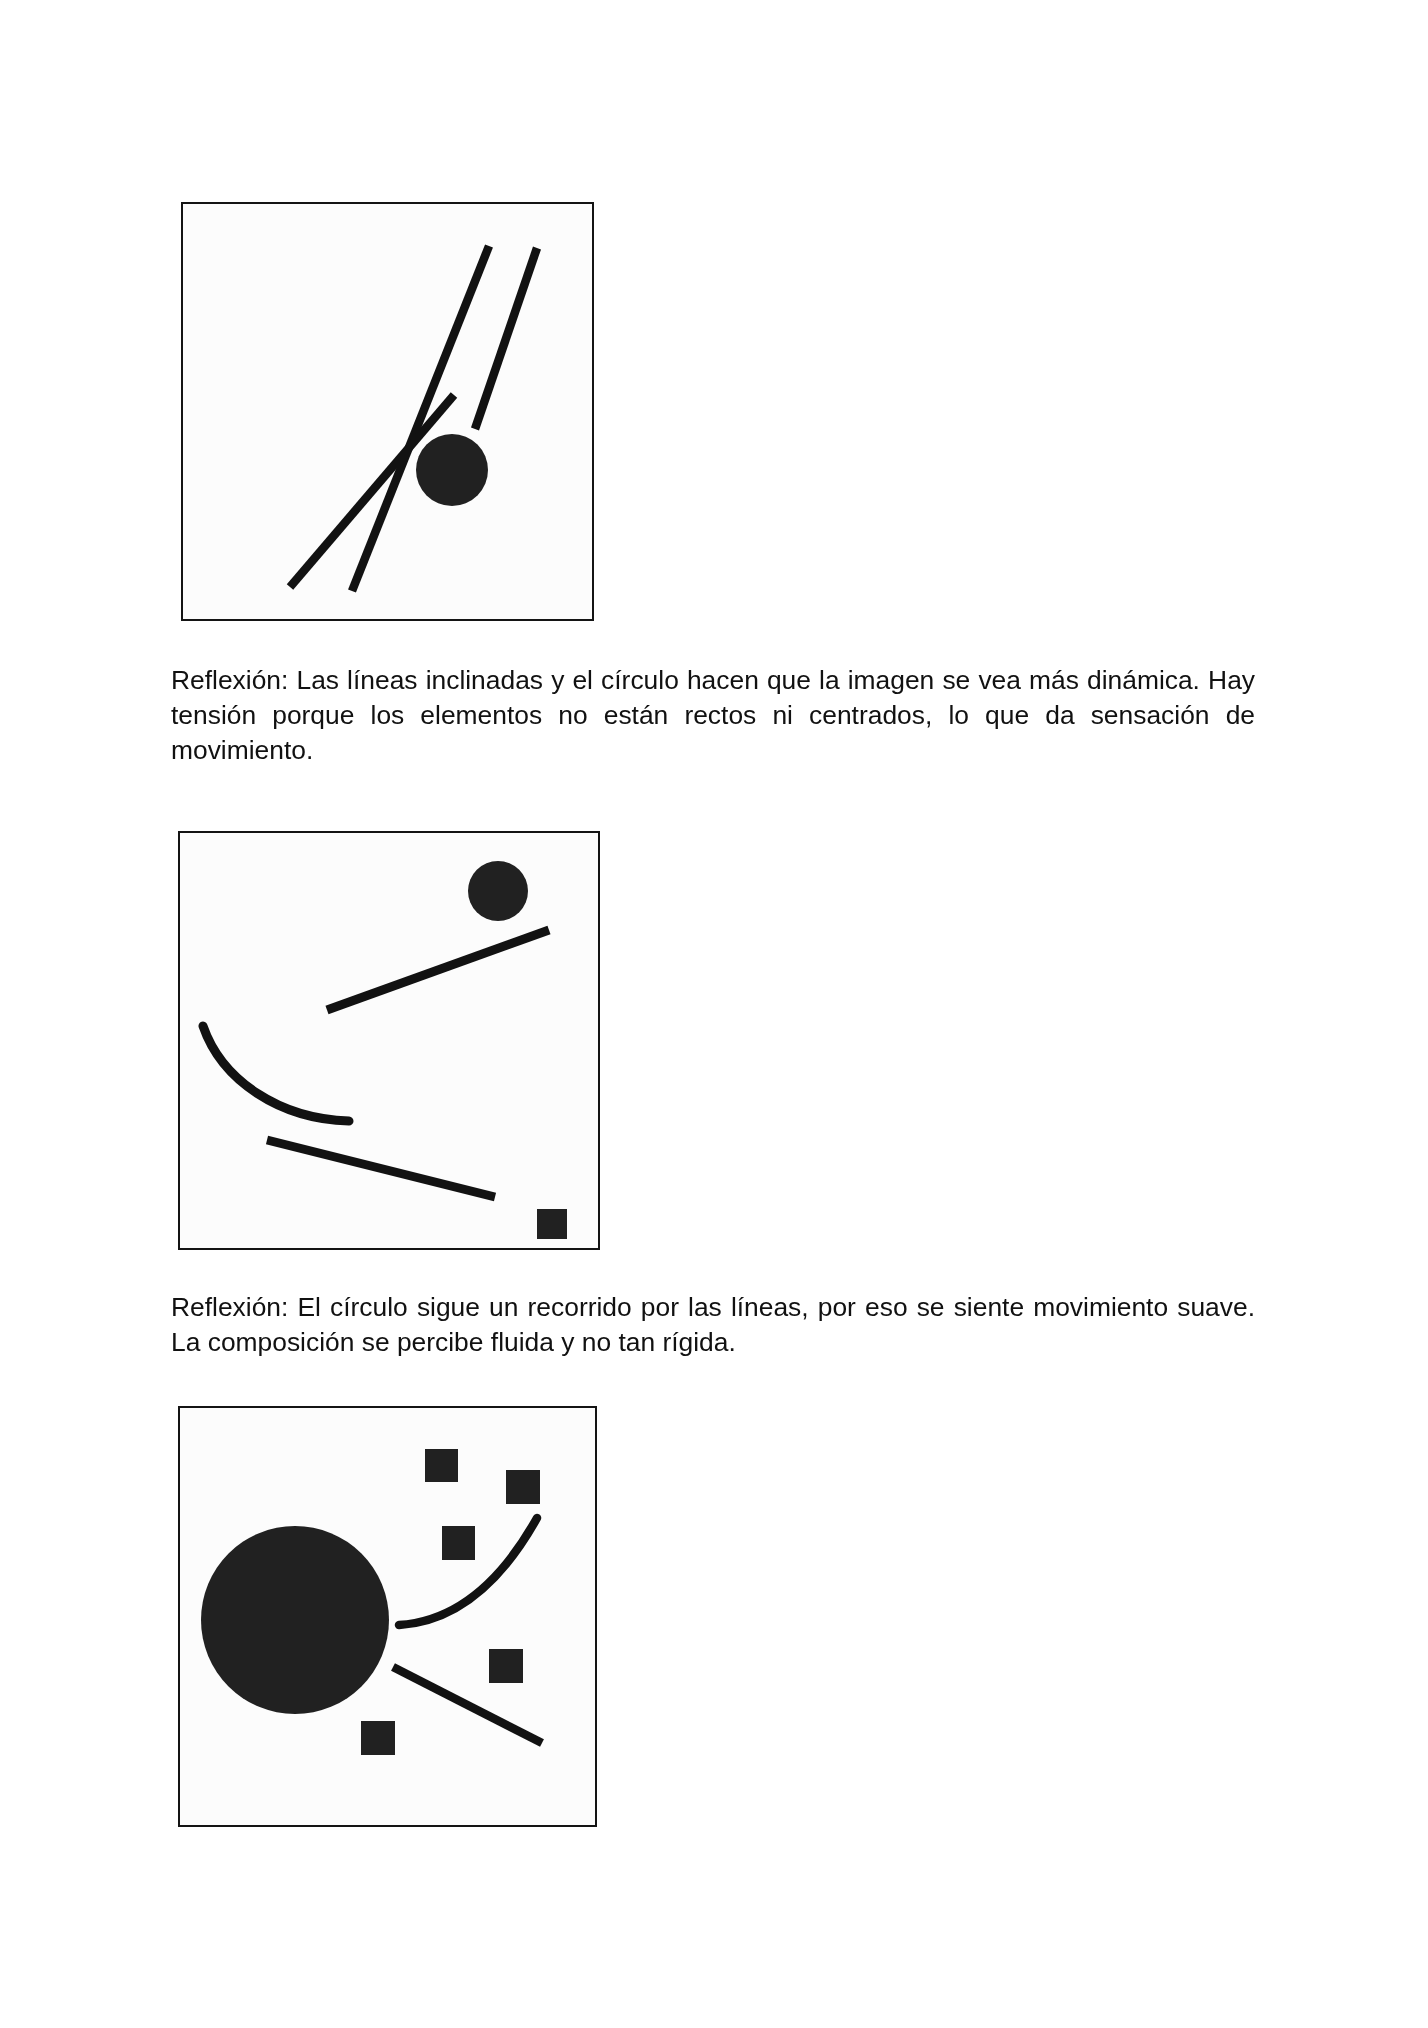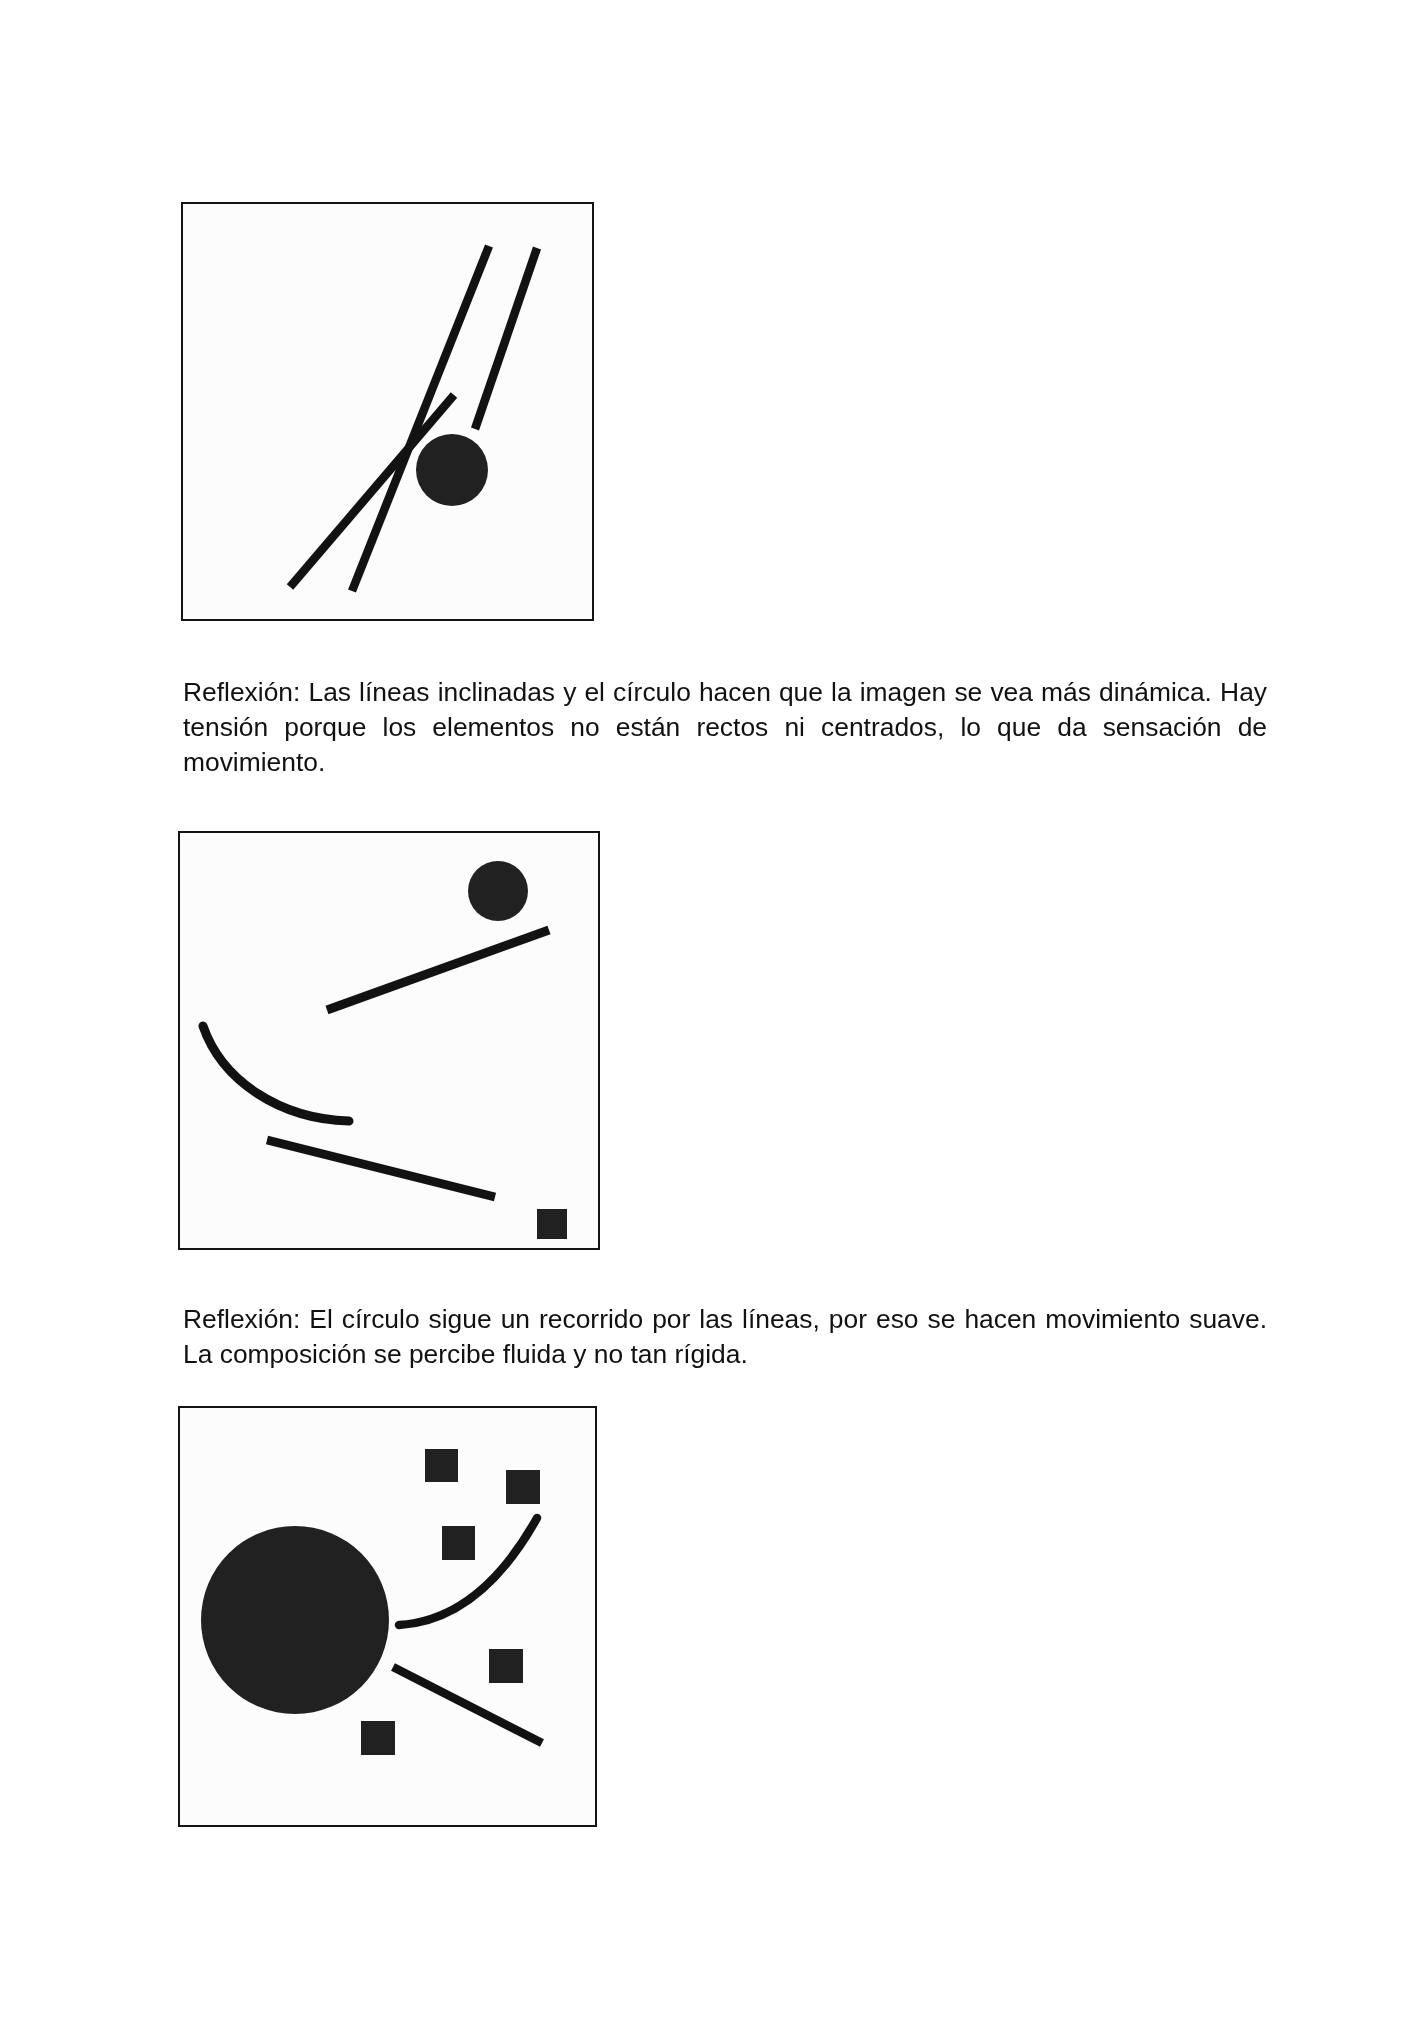--- a/index.html
+++ b/index.html
@@ -23,21 +23,21 @@
   }
   .figure-box svg {
     display: block;
     width: 100%;
     height: 100%;
   }
   .reflection {
     position: absolute;
     left: 171px;
     width: 1084px;
-    margin: 12px;
+    margin: 0;
     font-size: 26.4px;
     line-height: 35px;
     color: #111111;
     text-align: justify;
   }
 </style>
 </head>
 <body>
 
 <div class="page">
@@ -56,21 +56,21 @@
   <div class="figure-box" style="left:178px; top:831px; width:422px; height:419px">
       <svg viewBox="0 0 418 415" preserveAspectRatio="none">
         <circle cx="318" cy="58" r="30" fill="#212121"></circle>
         <line x1="147" y1="177" x2="369" y2="97" stroke="#121212" stroke-width="9"></line>
         <path d="M 23 193 C 42 248 100 286 169 288" fill="none" stroke="#121212" stroke-width="9" stroke-linecap="round"></path>
         <line x1="87" y1="307" x2="315" y2="364" stroke="#121212" stroke-width="9"></line>
         <rect x="357" y="376" width="30" height="30" fill="#212121"></rect>
       </svg>
     </div>
 
-  <p class="reflection" style="top:1290px">Reflexión: El círculo sigue un recorrido por las líneas, por eso se hacen movimiento suave. La composición se percibe fluida y no tan rígida.</p>
+  <p class="reflection" style="top:1290px">Reflexión: El círculo sigue un recorrido por las líneas, por eso se siente movimiento suave. La composición se percibe fluida y no tan rígida.</p>
 
   <div class="figure-box" style="left:178px; top:1406px; width:419px; height:421px">
       <svg viewBox="0 0 415 417" preserveAspectRatio="none">
         <circle cx="115" cy="212" r="94" fill="#212121"></circle>
         <rect x="245" y="41" width="33" height="33" fill="#212121"></rect>
         <rect x="326" y="62" width="34" height="34" fill="#212121"></rect>
         <rect x="262" y="118" width="33" height="34" fill="#212121"></rect>
         <rect x="309" y="241" width="34" height="34" fill="#212121"></rect>
         <rect x="181" y="313" width="34" height="34" fill="#212121"></rect>
         <path d="M 219 217 Q 300 212 357 110" fill="none" stroke="#121212" stroke-width="8.5" stroke-linecap="round"></path>

